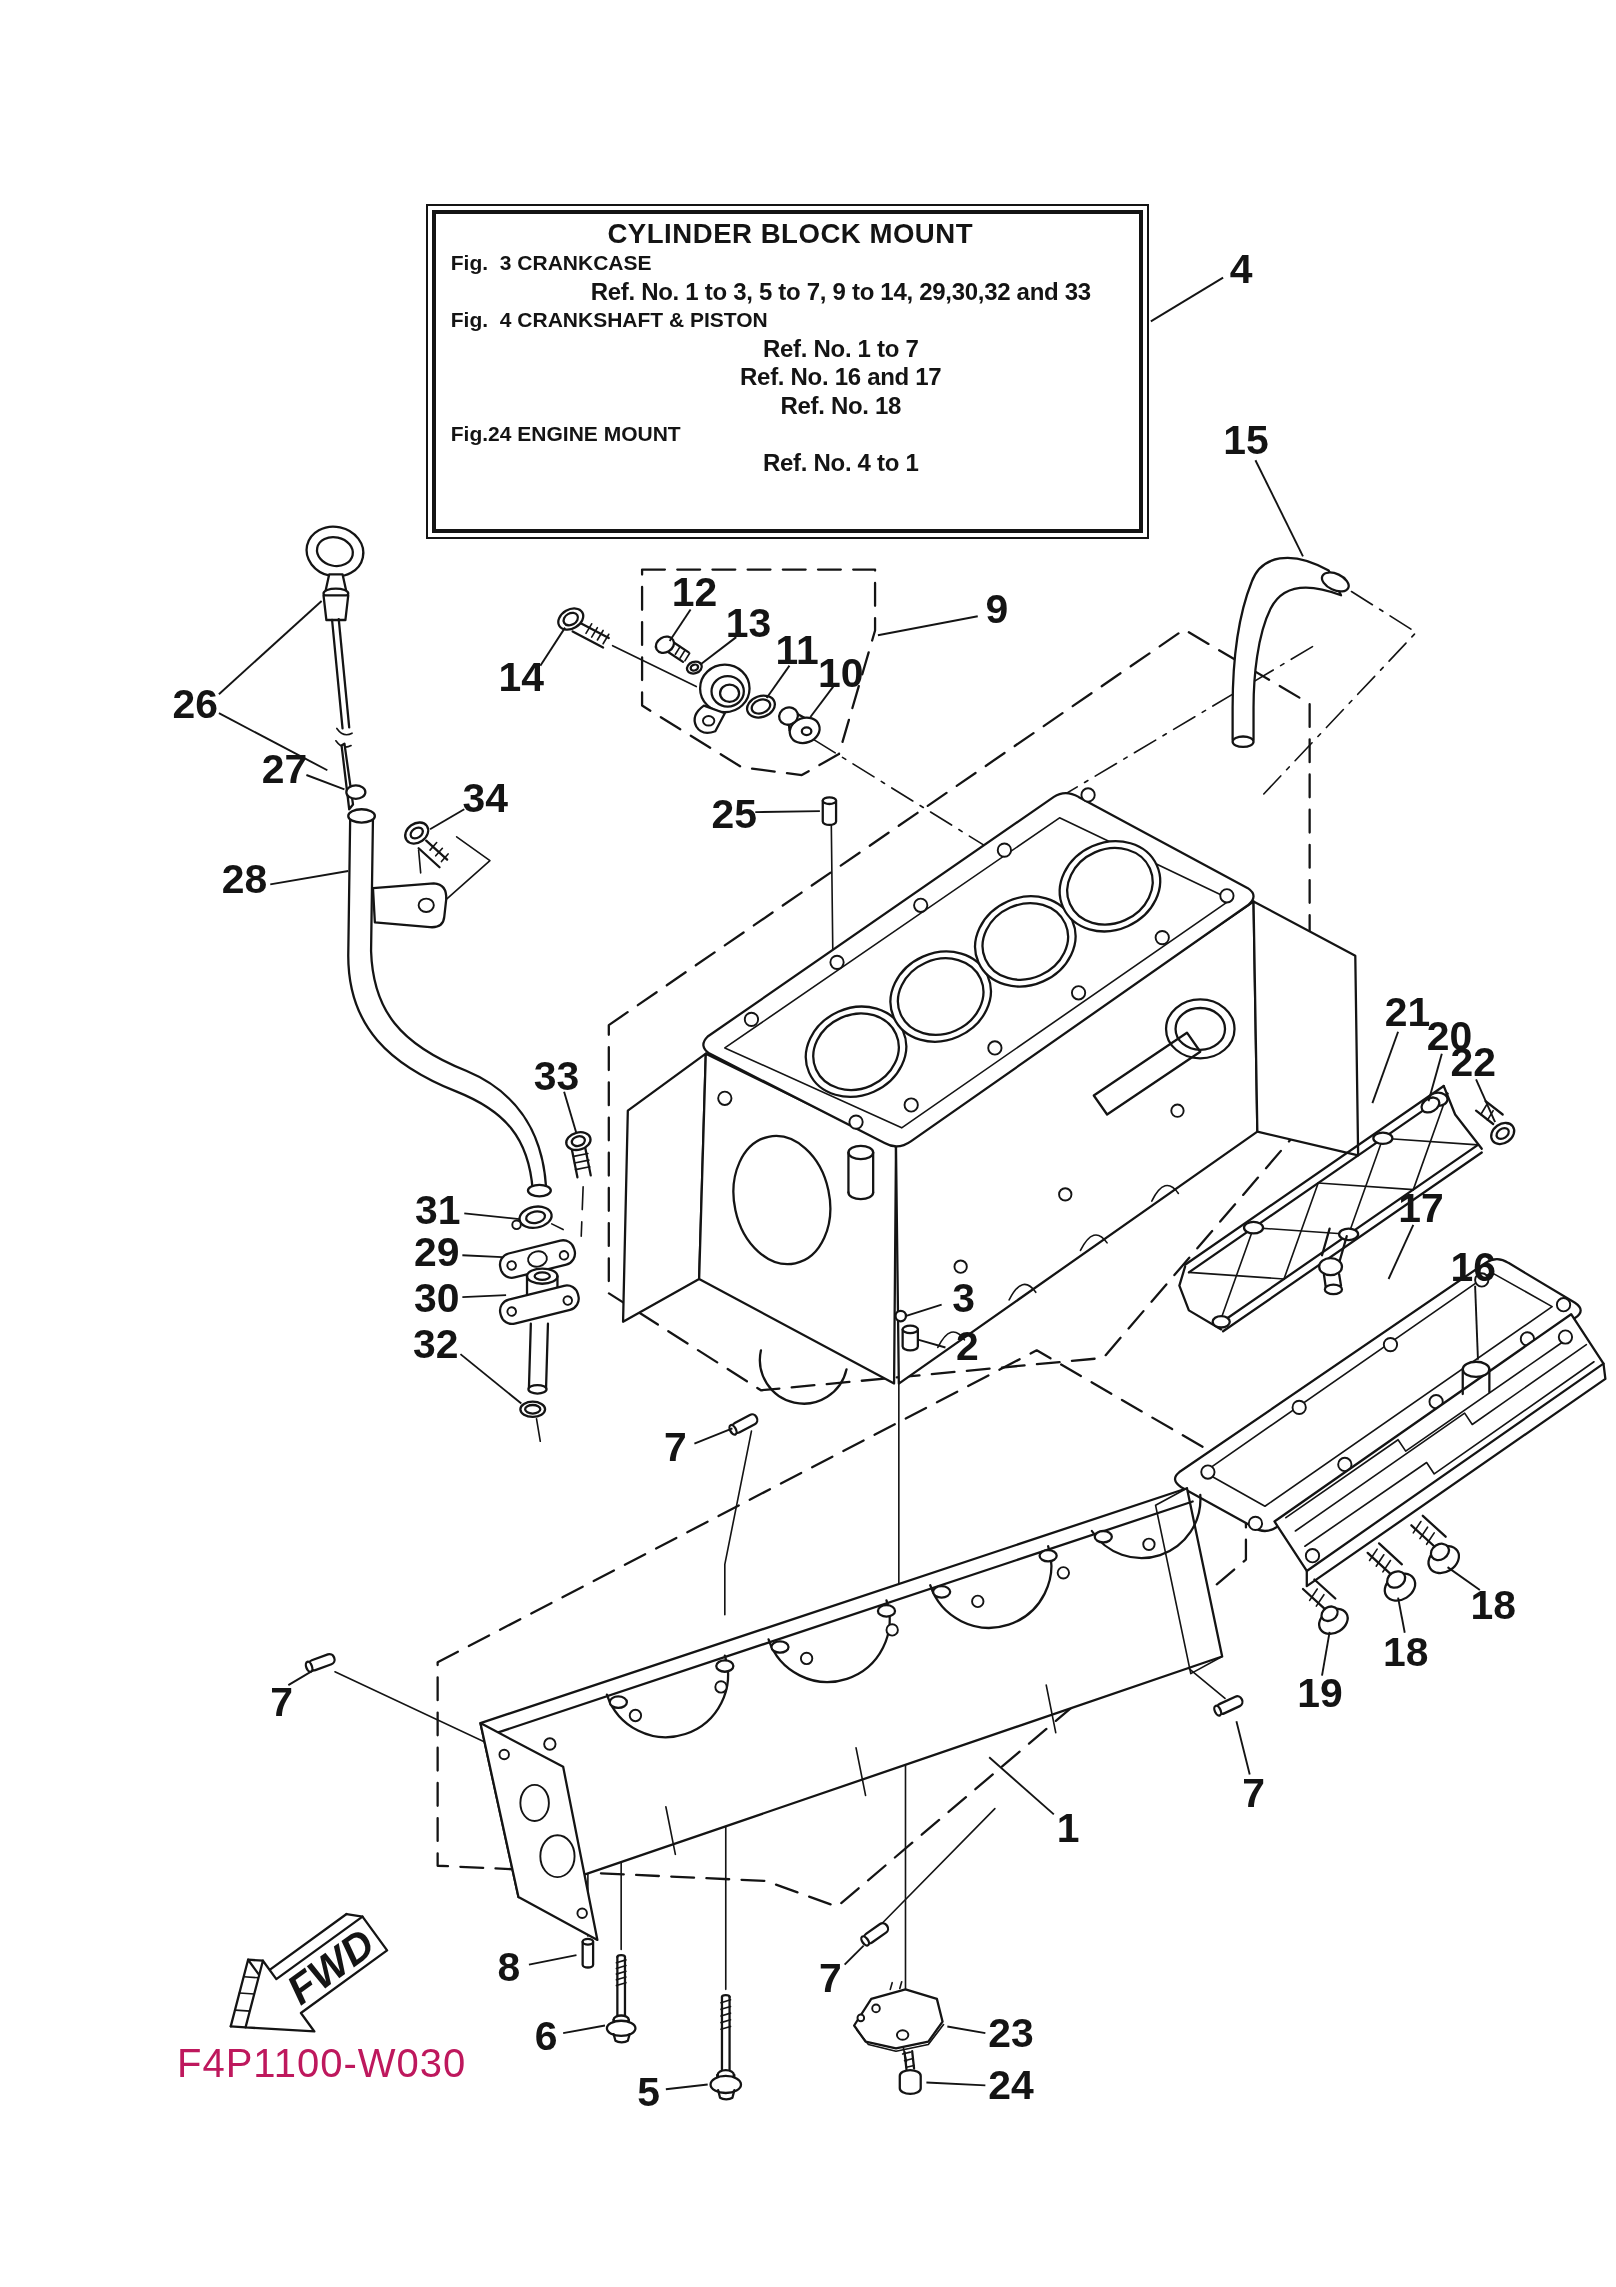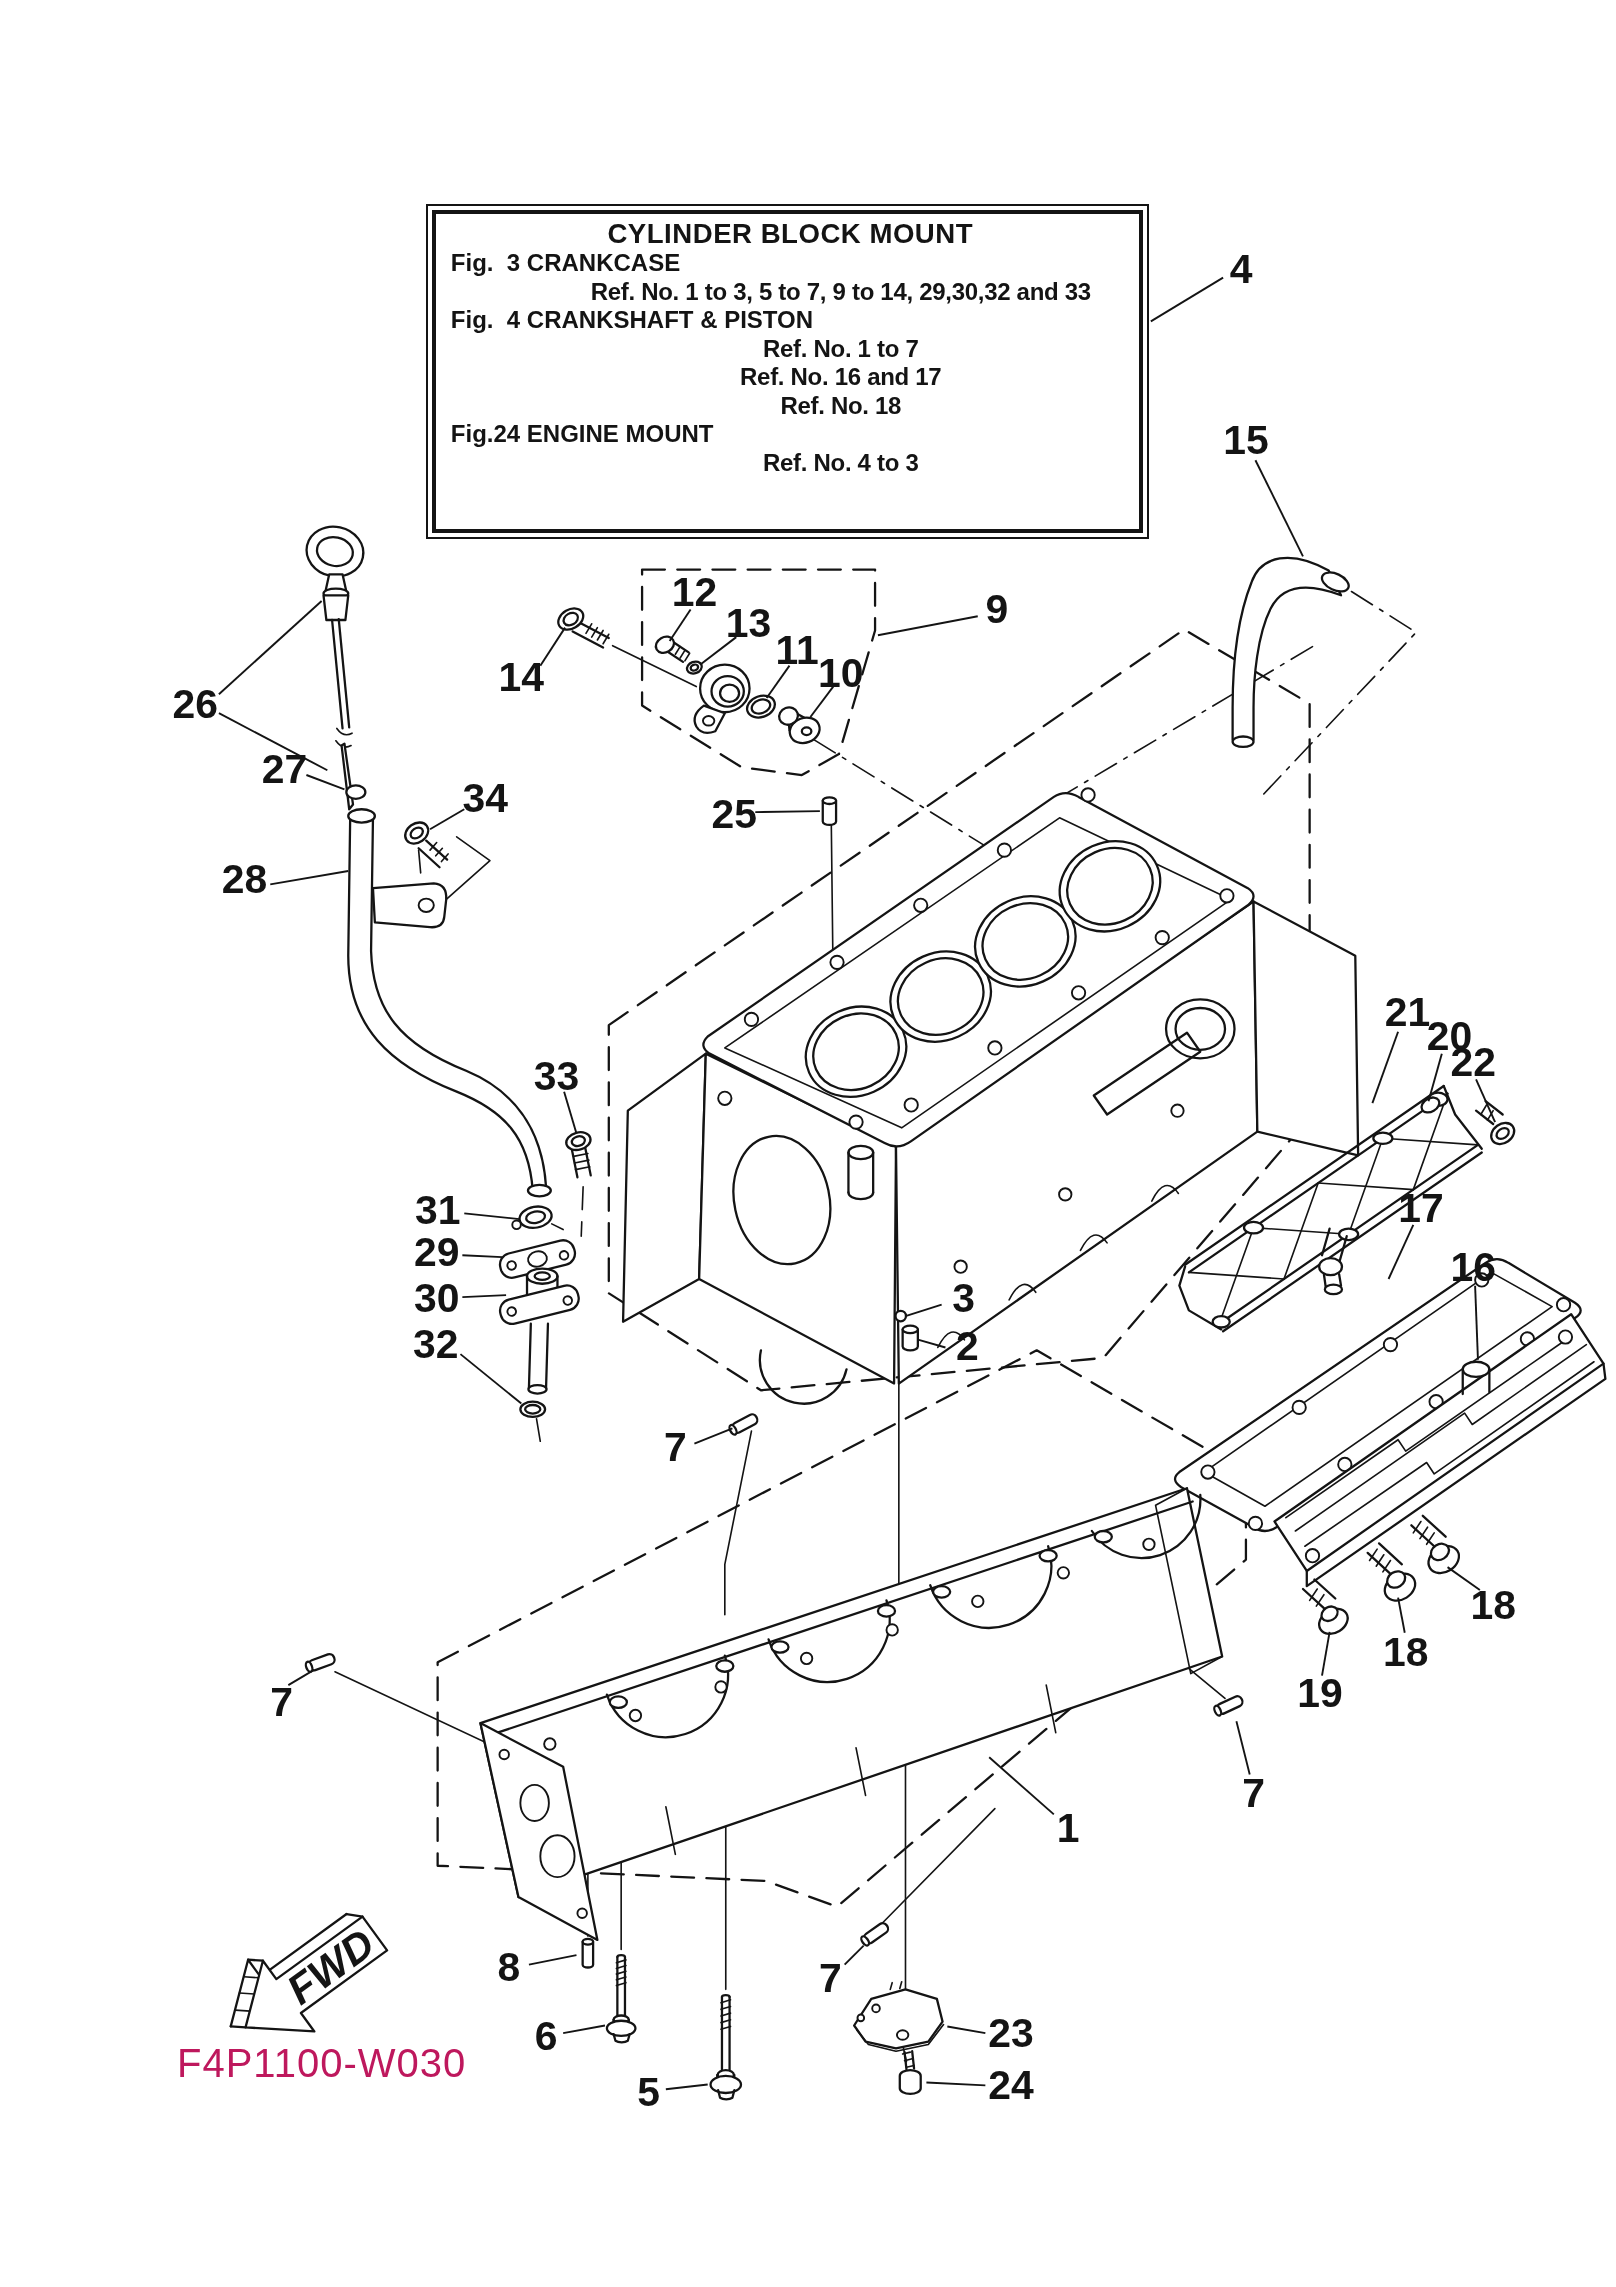--- a/index.html
+++ b/index.html
@@ -14,21 +14,21 @@
   .dashdot{stroke-dasharray:26 9 4 9;}
   .leader{fill:none;stroke:#141414;stroke-width:2;}
   .plabel{font:bold 43px "Liberation Sans",sans-serif;fill:#141414;}
   .fwdtxt{font:italic bold 44px "Liberation Sans",sans-serif;fill:#141414;}
   .title-box{position:absolute;left:426px;top:204px;width:723px;height:335px;
              border:2.9px solid #141414;box-sizing:border-box;padding:3.8px;background:#fff;}
   .title-box-inner{border:4.8px solid #141414;width:100%;height:100%;box-sizing:border-box;
                    padding:5.7px 9.5px 0 15px;overflow:hidden;}
   .box-title{text-align:center;font-size:27.6px;font-weight:bold;letter-spacing:0.5px;
              line-height:30px;color:#141414;}
-  .fig-line{font-size:24px;font-weight:bold;white-space:pre;line-height:28.5px;color:#141414;}
+  .fig-line{font-size:21px;font-weight:bold;white-space:pre;line-height:28.5px;color:#141414;}
   .ref-line{font-size:24px;font-weight:bold;white-space:nowrap;padding-left:101px;
             line-height:28.5px;letter-spacing:-0.3px;color:#141414;text-align:center;}
   .code{position:absolute;left:177px;top:2041px;font-size:40px;color:#be185d;letter-spacing:1px;}
 </style>
 </head>
 <body>
 
 <div class="page">
 
 <svg width="1617" height="2287" viewBox="0 0 1700 2405">
@@ -538,21 +538,21 @@
   <div class="title-box-inner">
     <div class="box-title">CYLINDER BLOCK MOUNT</div>
     <div id="legend-rows">
           <div class="fig-line">Fig.  3 CRANKCASE</div>
           <div class="ref-line">Ref. No. 1 to 3, 5 to 7, 9 to 14, 29,30,32 and 33</div>
           <div class="fig-line">Fig.  4 CRANKSHAFT &amp; PISTON</div>
           <div class="ref-line">Ref. No. 1 to 7</div>
           <div class="ref-line">Ref. No. 16 and 17</div>
           <div class="ref-line">Ref. No. 18</div>
           <div class="fig-line">Fig.24 ENGINE MOUNT</div>
-          <div class="ref-line">Ref. No. 4 to 3</div>
+          <div class="ref-line">Ref. No. 4 to 1</div>
         </div>
   </div>
 </div>
 
 <div class="code">F4P1100-W030</div>
 
 </div>
 
 
 </body></html>

